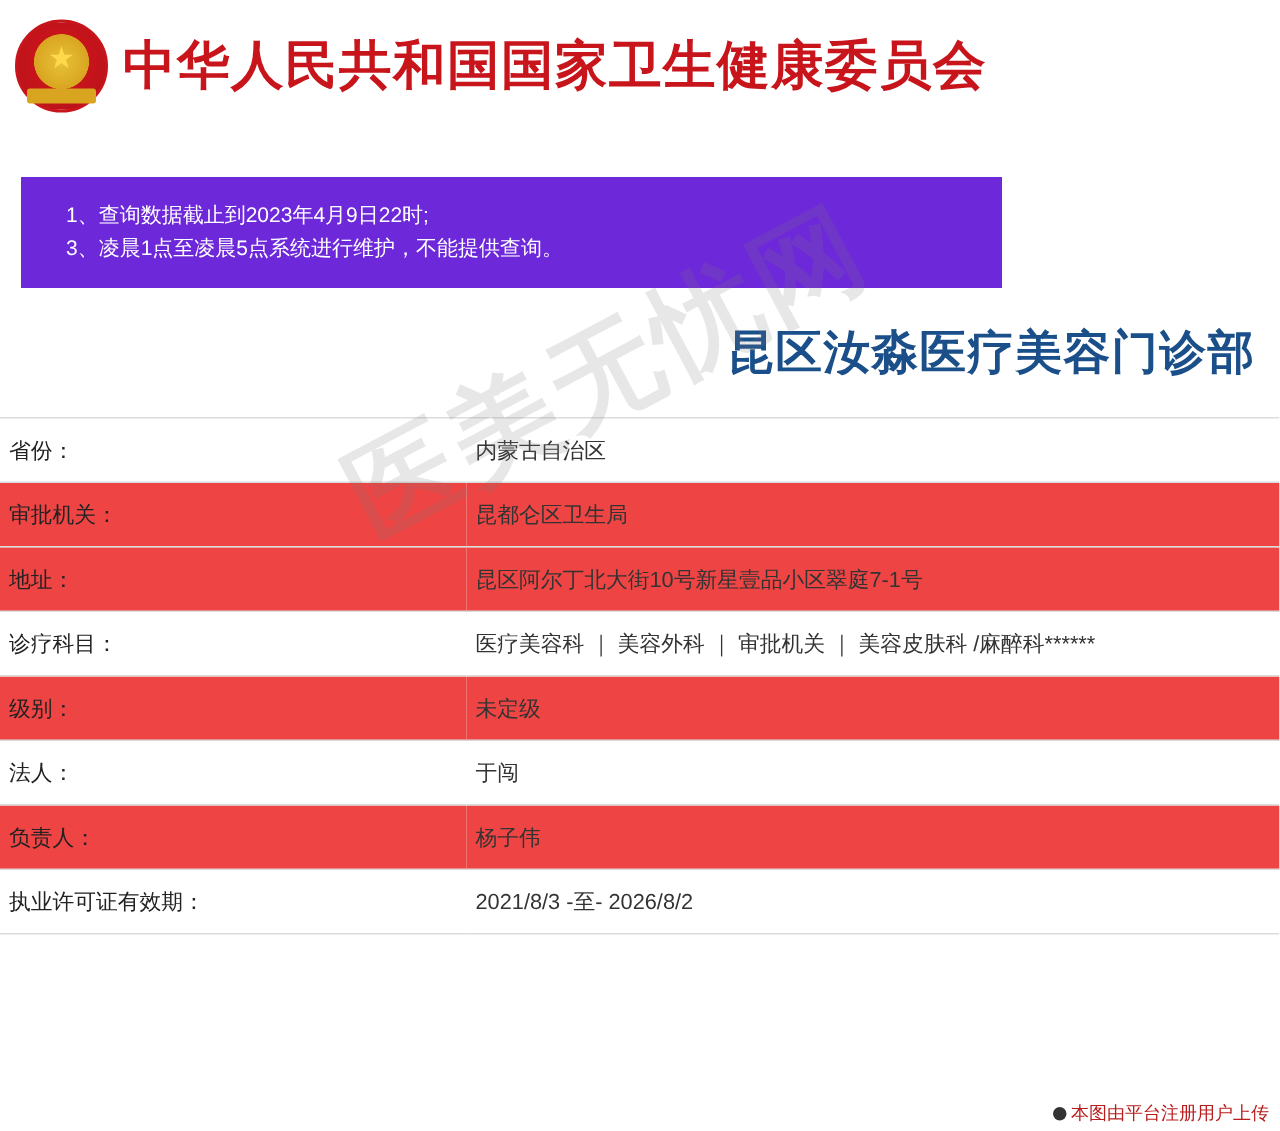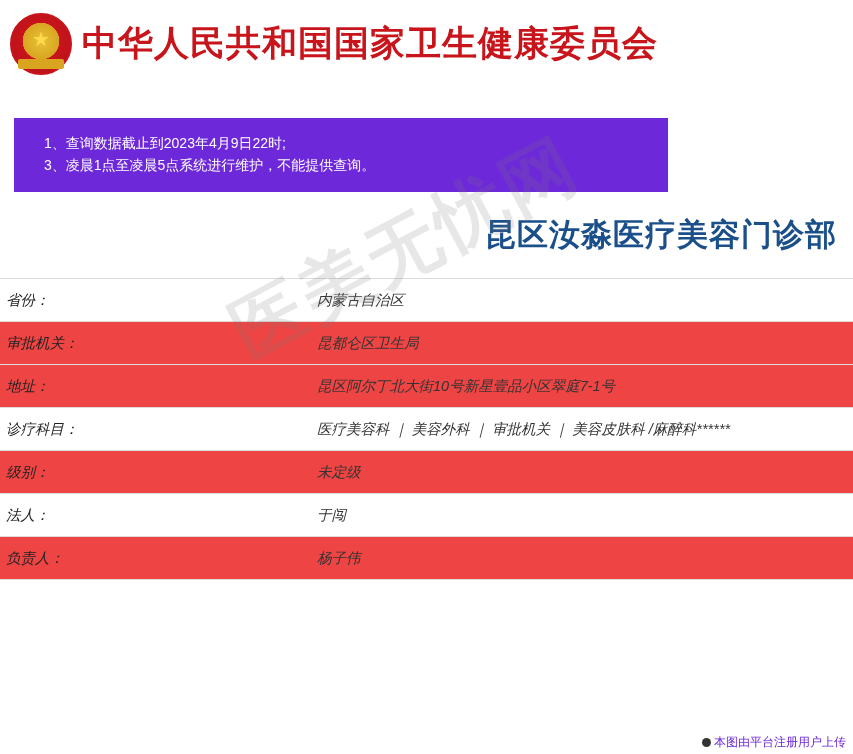--- a/index.html
+++ b/index.html
@@ -116,21 +116,20 @@
     color: #1a4f8a;
     letter-spacing: 1px;
     white-space: nowrap;
   }
 
   
   .info-table {
     width: 853px;
     border-collapse: collapse;
     table-layout: fixed;
-    font-style: italic;
   }
   .info-table tr {
     height: 43px;
   }
   .info-table td {
     border-top: 1px solid #dcdcdc;
     border-bottom: 1px solid #dcdcdc;
     font-size: 14.5px;
     color: #333333;
     vertical-align: middle;
@@ -166,21 +165,21 @@
     letter-spacing: 4px;
     font-family: "Liberation Sans", sans-serif;
   }
 
   
   .footer-credit {
     position: absolute;
     right: 4px;
     bottom: 2px;
     font-size: 12px;
-    color: #6d28d9;
+    color: #b91c1c;
     background: rgba(255,255,255,0.6);
     padding: 1px 3px;
     white-space: nowrap;
   }
   .footer-dot {
     display: inline-block;
     width: 9px;
     height: 9px;
     border-radius: 50%;
     background: #333333;
@@ -236,20 +235,24 @@
       <td class="value">未定级</td>
     </tr>
     <tr>
       <td class="label">法人：</td>
       <td class="value">于闯</td>
     </tr>
     <tr class="row-alt">
       <td class="label">负责人：</td>
       <td class="value">杨子伟</td>
     </tr>
+    <tr>
+      <td class="label">执业许可证有效期：</td>
+      <td class="value">2021/8/3 -至- 2026/8/2</td>
+    </tr>
   </tbody>
 </table>
 
 <div class="watermark">医美无忧网</div>
 
 <div class="footer-credit">
   <span class="footer-dot"></span><span>本图由平台注册用户上传</span>
 </div>
 
 </body></html>

